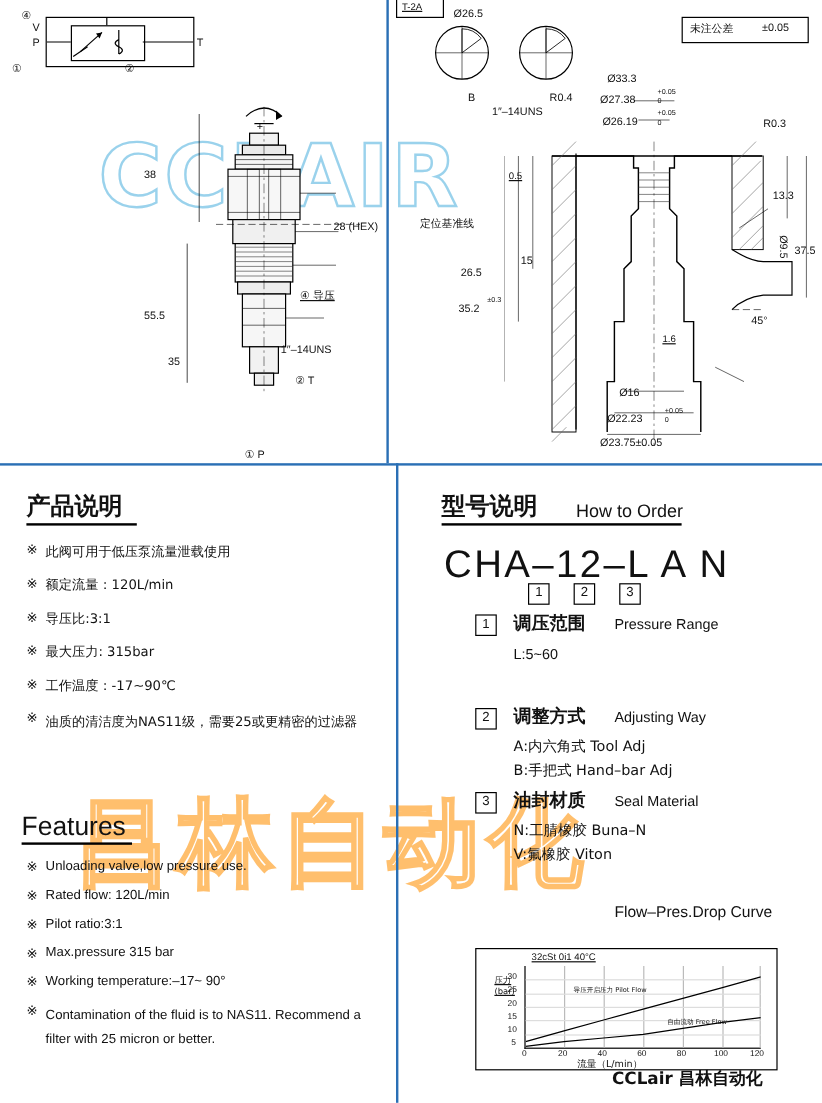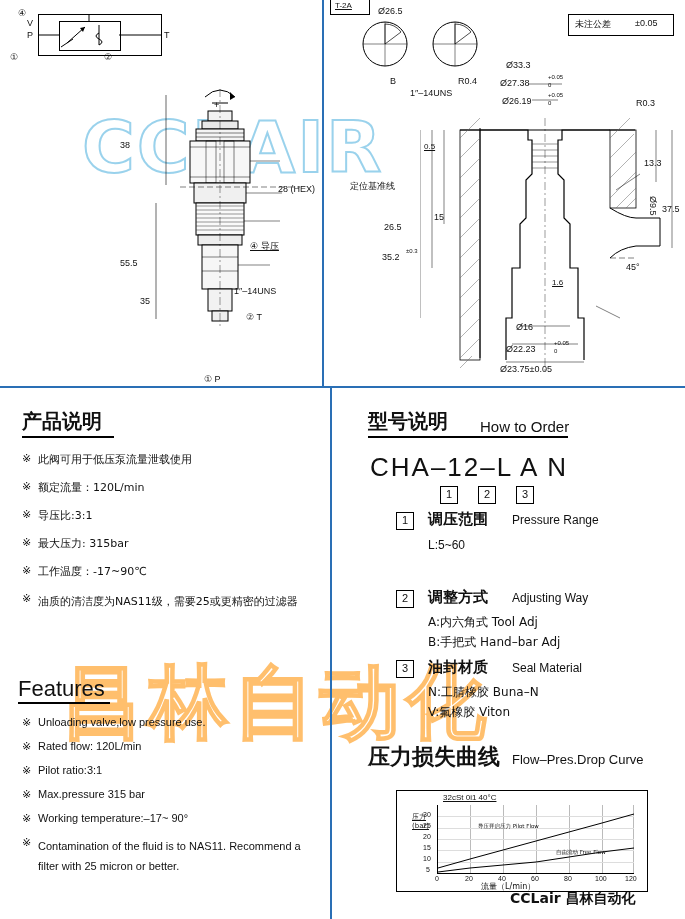--- a/index.html
+++ b/index.html
@@ -342,21 +342,21 @@
   </div>
   <div class="bullet" style="left:22px;top:836px;width:300px;">
     <span class="star cn">※</span>
     <span class="body" style="white-space:normal;width:282px;display:inline-block;line-height:20px;">Contamination  of the fluid is to NAS11.  Recommend a filter with 25 micron or better.</span>
   </div>
 
   <div class="heading cn xl" style="left:368px;top:408px;">型号说明</div>
   <div class="heading" style="left:480px;top:418px;font-size:15px;font-weight:normal;">How to Order</div>
   <div class="uline" style="left:368px;top:436px;width:200px;"></div>
 
-  <div class="txt" style="left:370px;top:452px;font-size:26px;letter-spacing:2px;">CHA–12–L A N</div>
+  <div class="txt" style="left:370px;top:452px;font-size:32px;letter-spacing:2px;">CHA–12–L A N</div>
   <div class="numsq-abs" style="left:440px;top:486px;">1</div>
   <div class="numsq-abs" style="left:478px;top:486px;">2</div>
   <div class="numsq-abs" style="left:516px;top:486px;">3</div>
 
   <div class="numsq-abs" style="left:396px;top:512px;">1</div>
   <div class="txt cn" style="left:428px;top:510px;font-size:15px;font-weight:bold;">调压范围</div>
   <div class="txt" style="left:512px;top:513px;font-size:12px;">Pressure Range</div>
   <div class="txt" style="left:428px;top:538px;font-size:12px;">L:5~60</div>
 
   <div class="numsq-abs" style="left:396px;top:590px;">2</div>
@@ -364,21 +364,20 @@
   <div class="txt" style="left:512px;top:591px;font-size:12px;">Adjusting Way</div>
   <div class="txt cn" style="left:428px;top:614px;font-size:12px;">A:内六角式  Tool Adj</div>
   <div class="txt cn" style="left:428px;top:634px;font-size:12px;">B:手把式  Hand–bar Adj</div>
 
   <div class="numsq-abs" style="left:396px;top:660px;">3</div>
   <div class="txt cn" style="left:428px;top:658px;font-size:15px;font-weight:bold;">油封材质</div>
   <div class="txt" style="left:512px;top:661px;font-size:12px;">Seal Material</div>
   <div class="txt cn" style="left:428px;top:684px;font-size:12px;">N:工腈橡胶  Buna–N</div>
   <div class="txt cn" style="left:428px;top:704px;font-size:12px;">V:氟橡胶  Viton</div>
 
-  <div class="txt cn" style="left:368px;top:742px;font-size:22px;font-weight:bold;">压力损失曲线</div>
   <div class="txt" style="left:512px;top:752px;font-size:13px;">Flow–Pres.Drop Curve</div>
 
   <div class="chart-box">
     <div class="txt xs" style="left:46px;top:2px;">32cSt 0i1 40°C</div>
     <div class="chart-plot">
 
       <div class="grid-v" style="left:32px;"></div>
       <div class="grid-v" style="left:65px;"></div>
       <div class="grid-v" style="left:98px;"></div>
       <div class="grid-v" style="left:131px;"></div>

